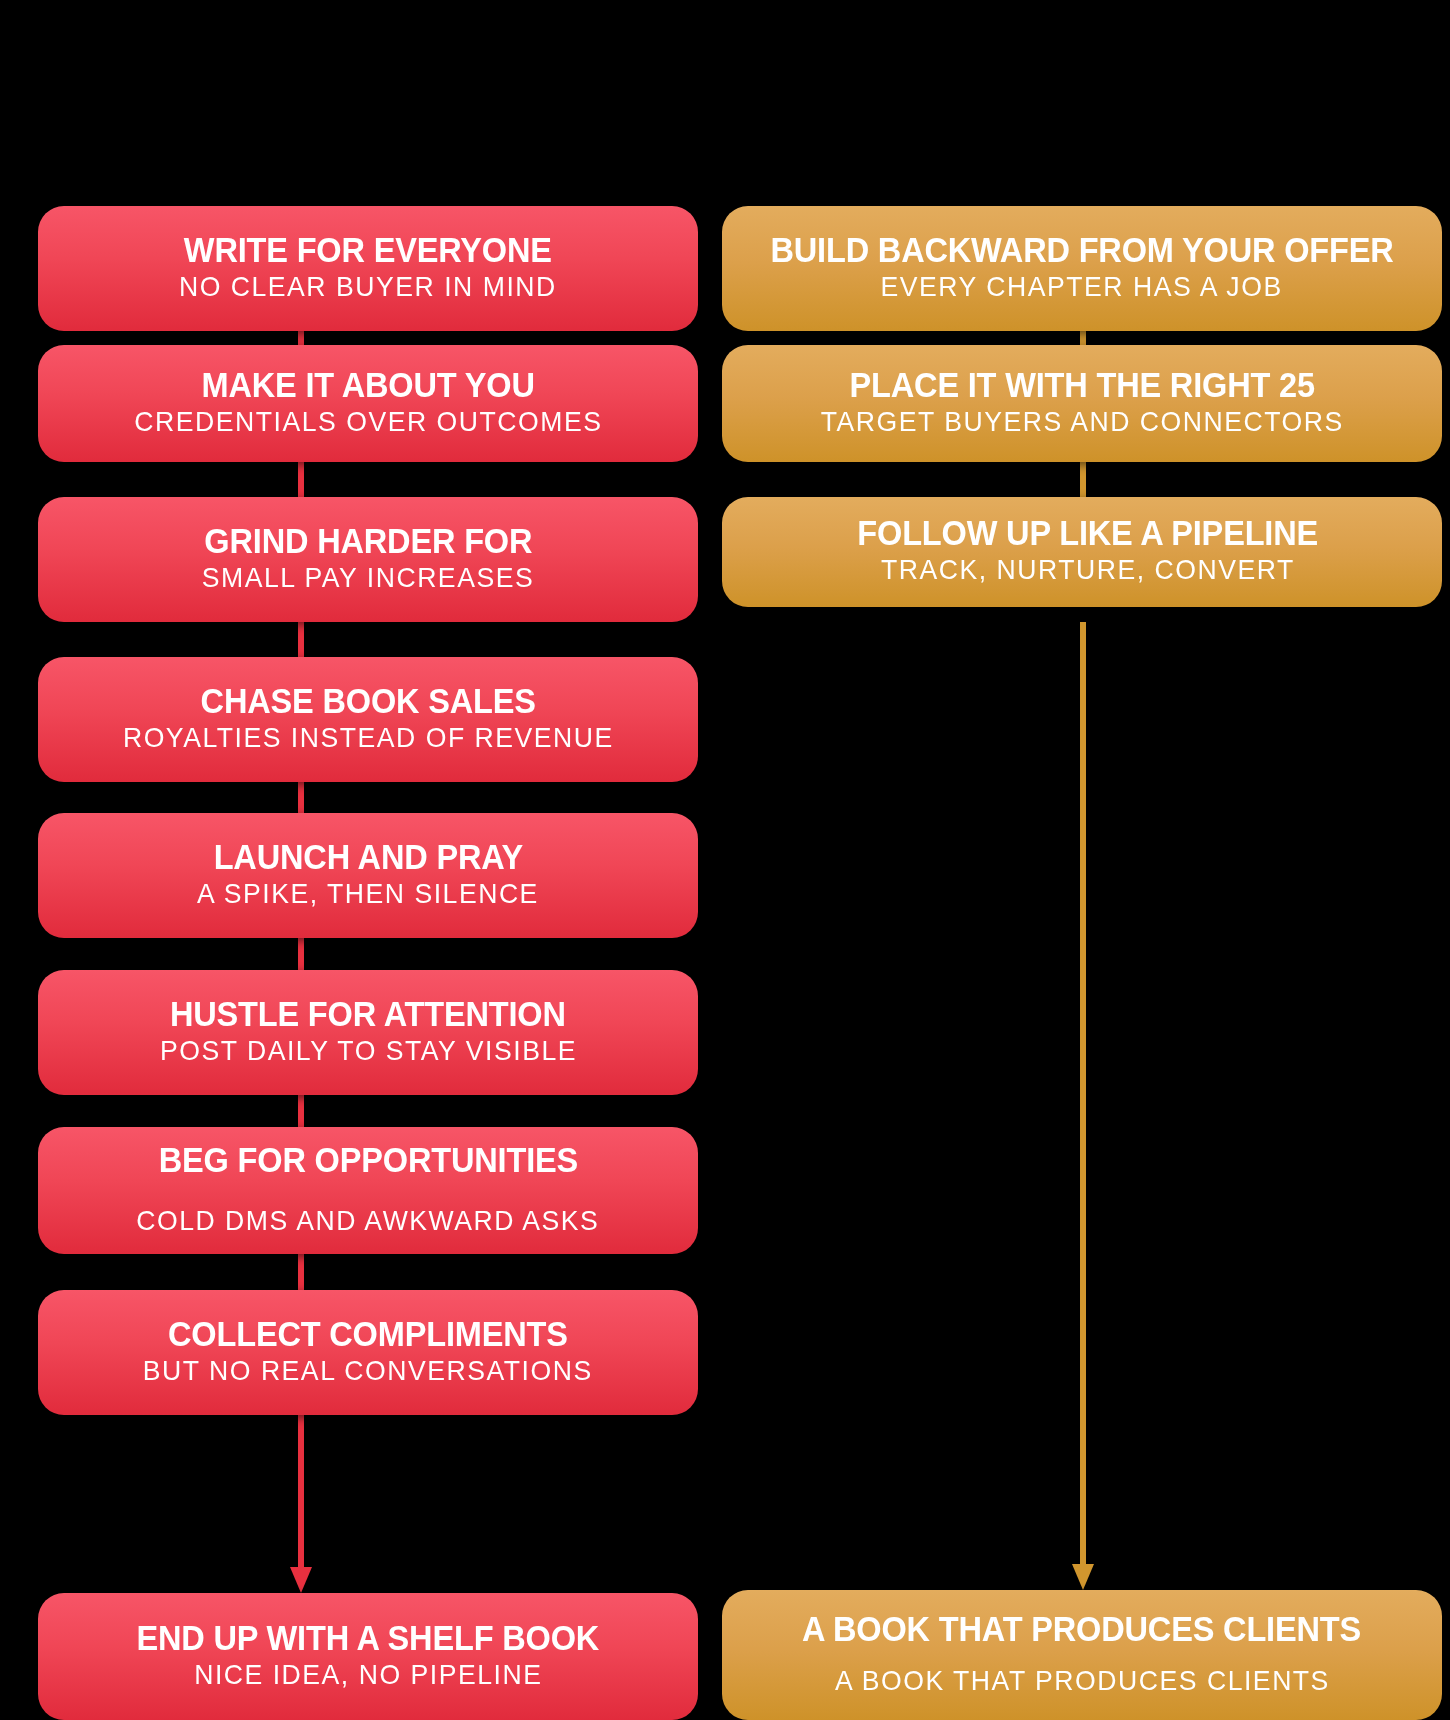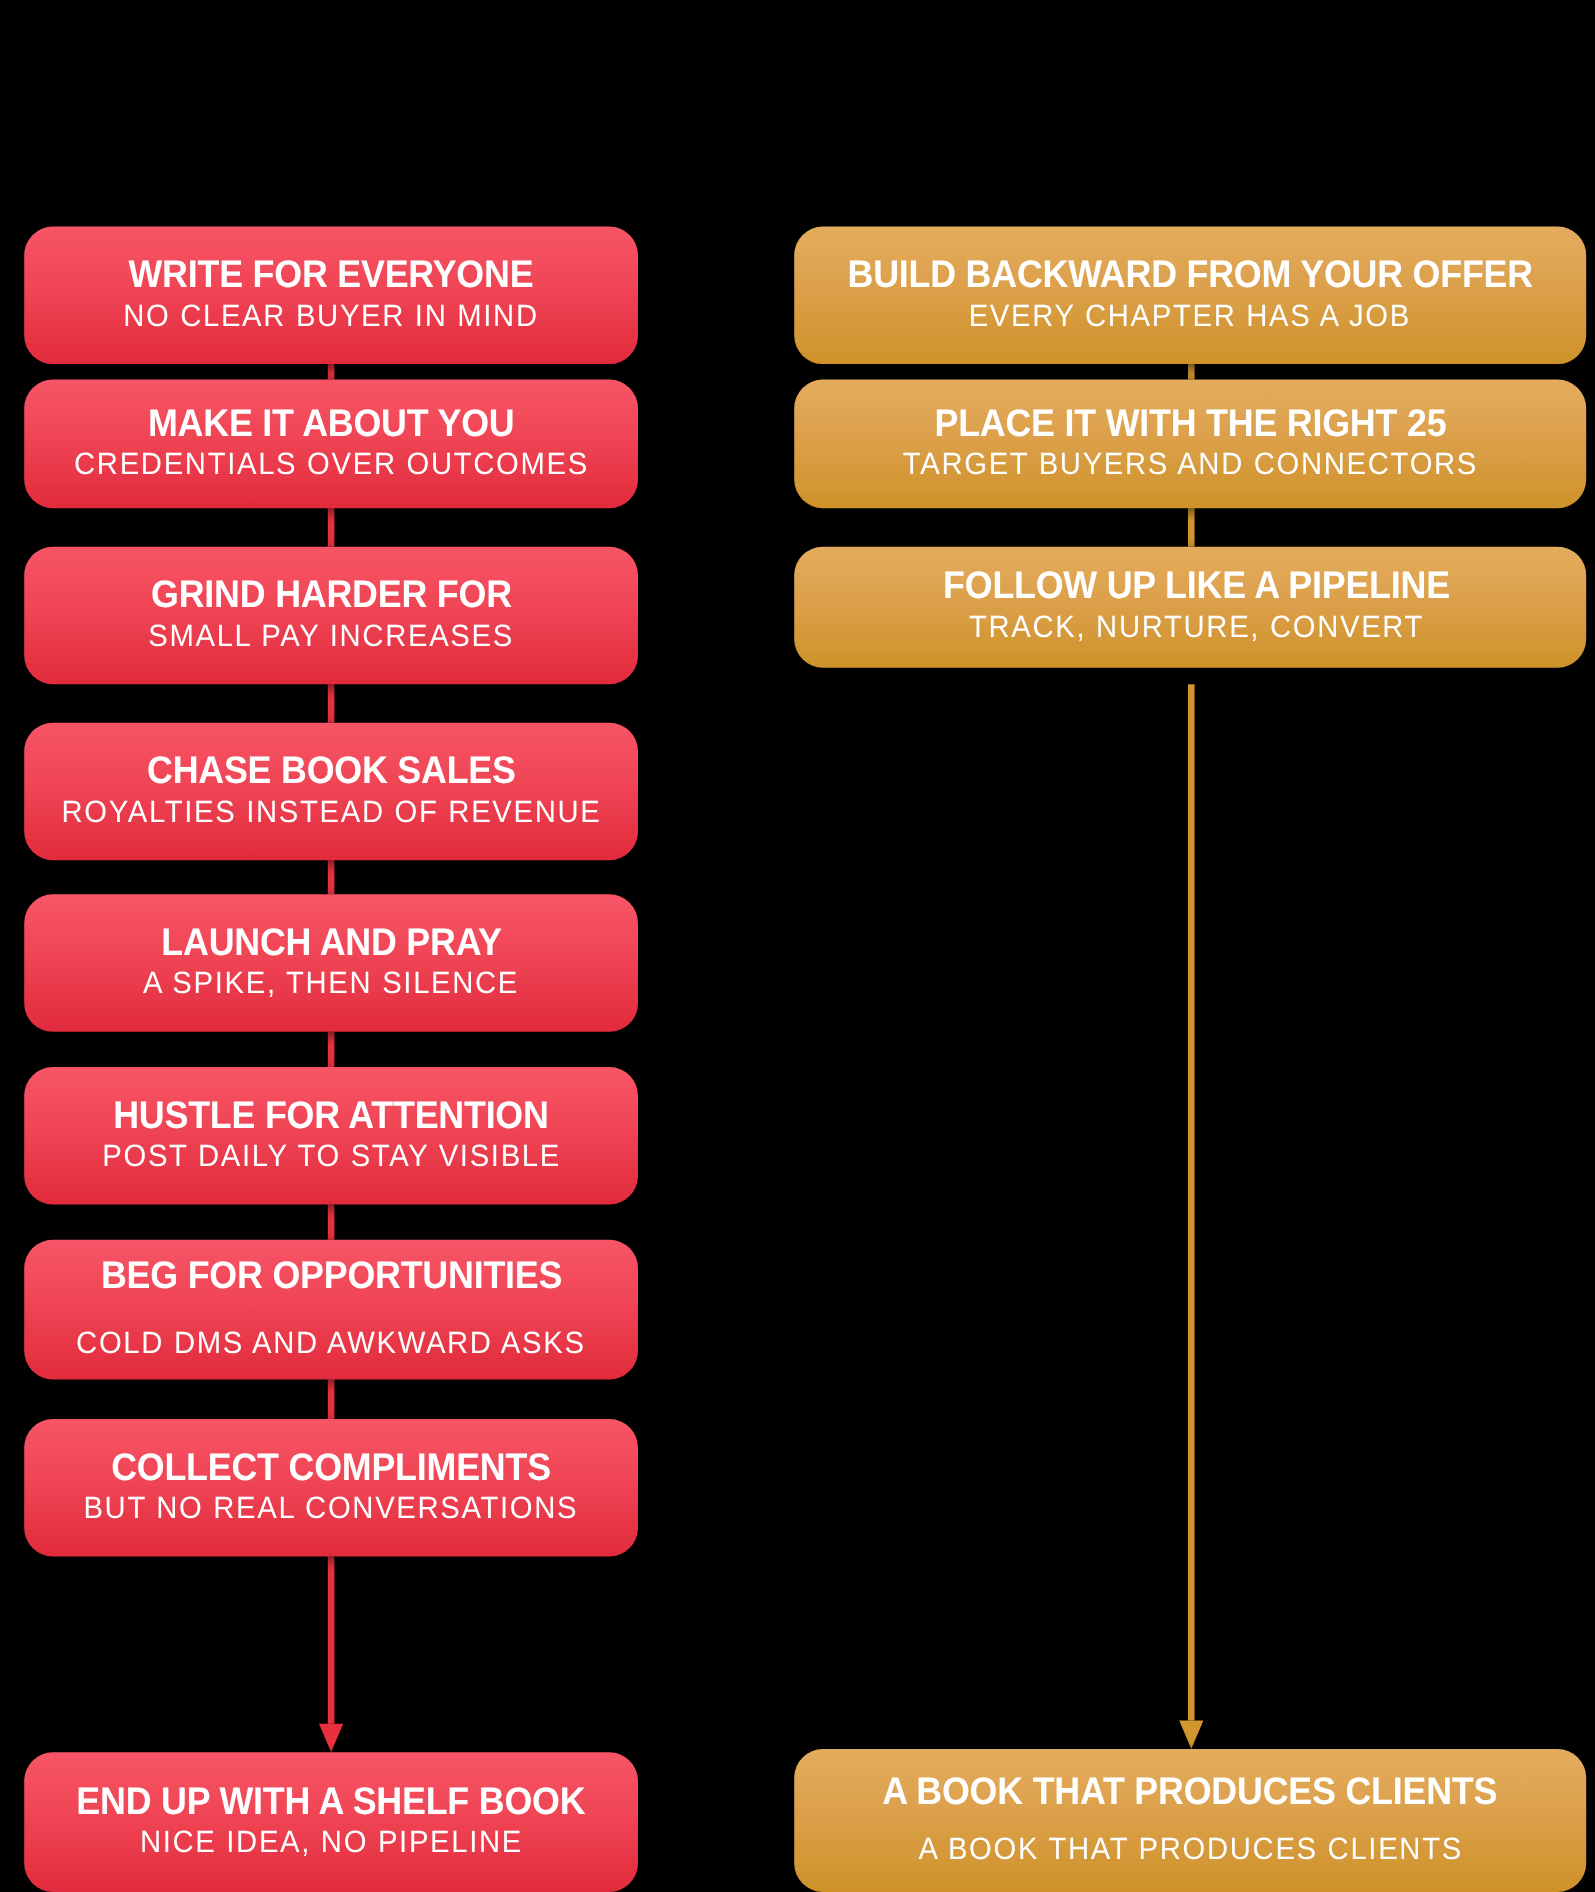--- a/index.html
+++ b/index.html
@@ -71,21 +71,21 @@
     font-size: 28px;
     line-height: 1.12;
     letter-spacing: 1.6px;
     margin-top: 3px;
     white-space: nowrap;
     transform: scaleX(0.95);
     transform-origin: center;
   }
 
   
-  .col-left .node  { left: 22px;  width: 558px; }
+  .col-left .node  { left: 38px;  width: 660px; }
   .col-right .node { left: 722px; width: 720px; }
 
   .col-right .node-title { font-size: 35px; }
   .col-right .node-sub   { font-size: 28px; }
 </style>
 </head>
 <body>
 
 <div id="canvas">
 

